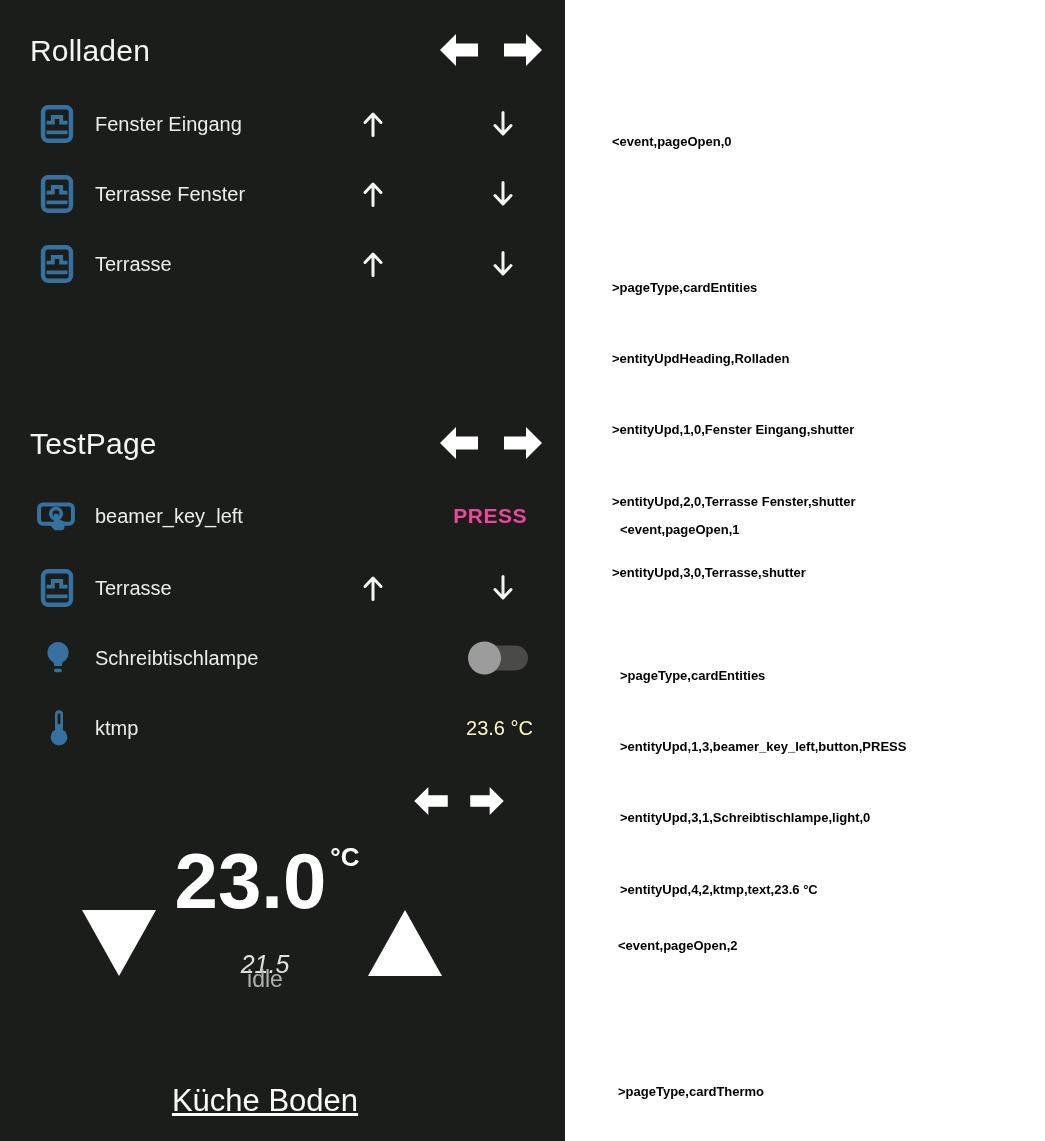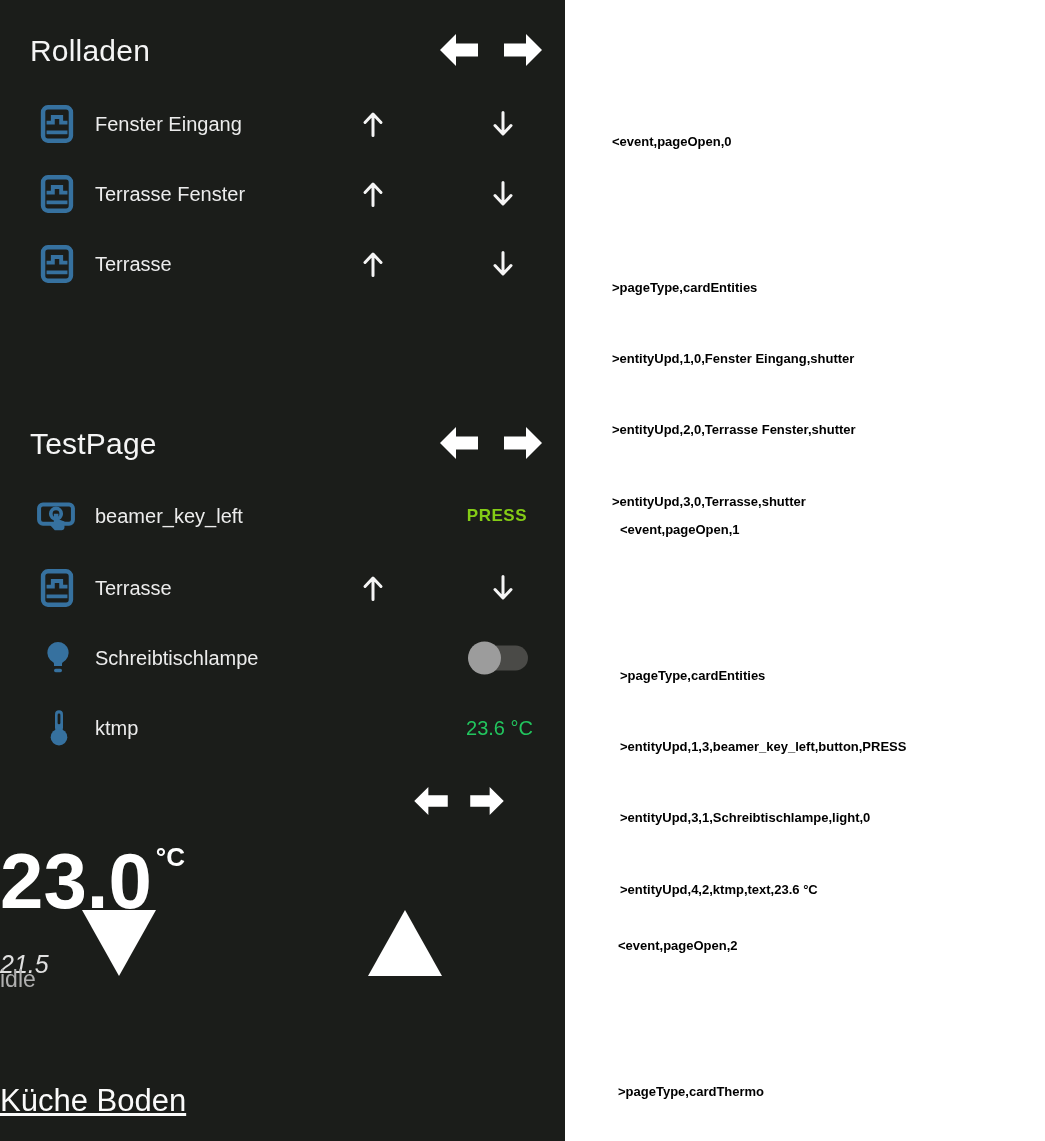--- a/index.html
+++ b/index.html
@@ -24,39 +24,39 @@
     position:absolute;left:95px;top:50%;transform:translateY(-50%);
     font-size:20px;color:#ececec;white-space:nowrap;
   }
   .ctl{position:absolute;top:50%;transform:translateY(-50%);line-height:0;cursor:pointer;}
   .ctl-up{left:361px;}
   .ctl-stop{left:429px;}
   .ctl-down{left:491px;}
   .stop-square{width:17px;height:17px;background:#ffffff;}
   .press-label{
     position:absolute;right:38px;top:50%;transform:translateY(-50%);
-    font-size:17px;font-weight:600;color:#84cc16;letter-spacing:0.5px;cursor:pointer;
+    font-size:21px;font-weight:600;color:#ec4899;letter-spacing:0.5px;cursor:pointer;
   }
   .text-value{
     position:absolute;right:32px;top:50%;transform:translateY(-50%);
-    font-size:20px;color:#22c55e;white-space:nowrap;margin-left:21px;
+    font-size:20px;color:#fef9c3;white-space:nowrap;margin-left:21px;
   }
   
   .toggle{position:absolute;left:468px;top:50%;transform:translateY(-50%);
     width:60px;height:33px;cursor:pointer;}
   .toggle .track{
     position:absolute;left:6px;top:4px;width:54px;height:25px;border-radius:13px;
     background:#4a4a47;
   }
   .toggle .knob{
     position:absolute;left:0;top:0;width:33px;height:33px;border-radius:50%;
     background:#9c9c9c;
   }
   
-  .thermo-center{position:absolute;left:0;width:530px;text-align:left;}
+  .thermo-center{position:absolute;left:0;width:530px;text-align:center;}
   .big-temp{font-size:78px;font-weight:700;color:#ffffff;line-height:1;white-space:nowrap;}
   .big-temp sup{font-size:26px;font-weight:700;vertical-align:top;position:relative;top:2px;left:4px;}
   .setpoint{font-size:25px;color:#e0e0e0;font-style:italic;}
   .hvac-state{font-size:23px;color:#b0b0b0;}
   .room-name{font-size:31px;color:#fafafa;}
   .tri{position:absolute;line-height:0;cursor:pointer;}
   
   .anno{
     position:absolute;color:#000;font-weight:700;font-size:13px;
     line-height:23.8px;white-space:pre;
@@ -234,20 +234,21 @@
     <div class="thermo-center setpoint" style="top:180px;">21.5</div>
     <div class="thermo-center hvac-state" style="top:196px;">idle</div>
     <div class="thermo-center room-name" style="top:313px;text-decoration:underline;">Küche Boden</div>
   </div>
 </div>
 
 <div class="anno" style="left:612px;top:82px;">
   <div>&lt;event,pageOpen,0</div>
   <div class="anno-gap"></div>
   <div>&gt;pageType,cardEntities</div>
+  <div>&gt;entityUpdHeading,Rolladen</div>
   <div>&gt;entityUpd,1,0,Fenster Eingang,shutter</div>
   <div>&gt;entityUpd,2,0,Terrasse Fenster,shutter</div>
   <div>&gt;entityUpd,3,0,Terrasse,shutter</div>
 </div>
 
 <div class="anno" style="left:620px;top:470px;">
   <div>&lt;event,pageOpen,1</div>
   <div class="anno-gap"></div>
   <div>&gt;pageType,cardEntities</div>
   <div>&gt;entityUpd,1,3,beamer_key_left,button,PRESS</div>

